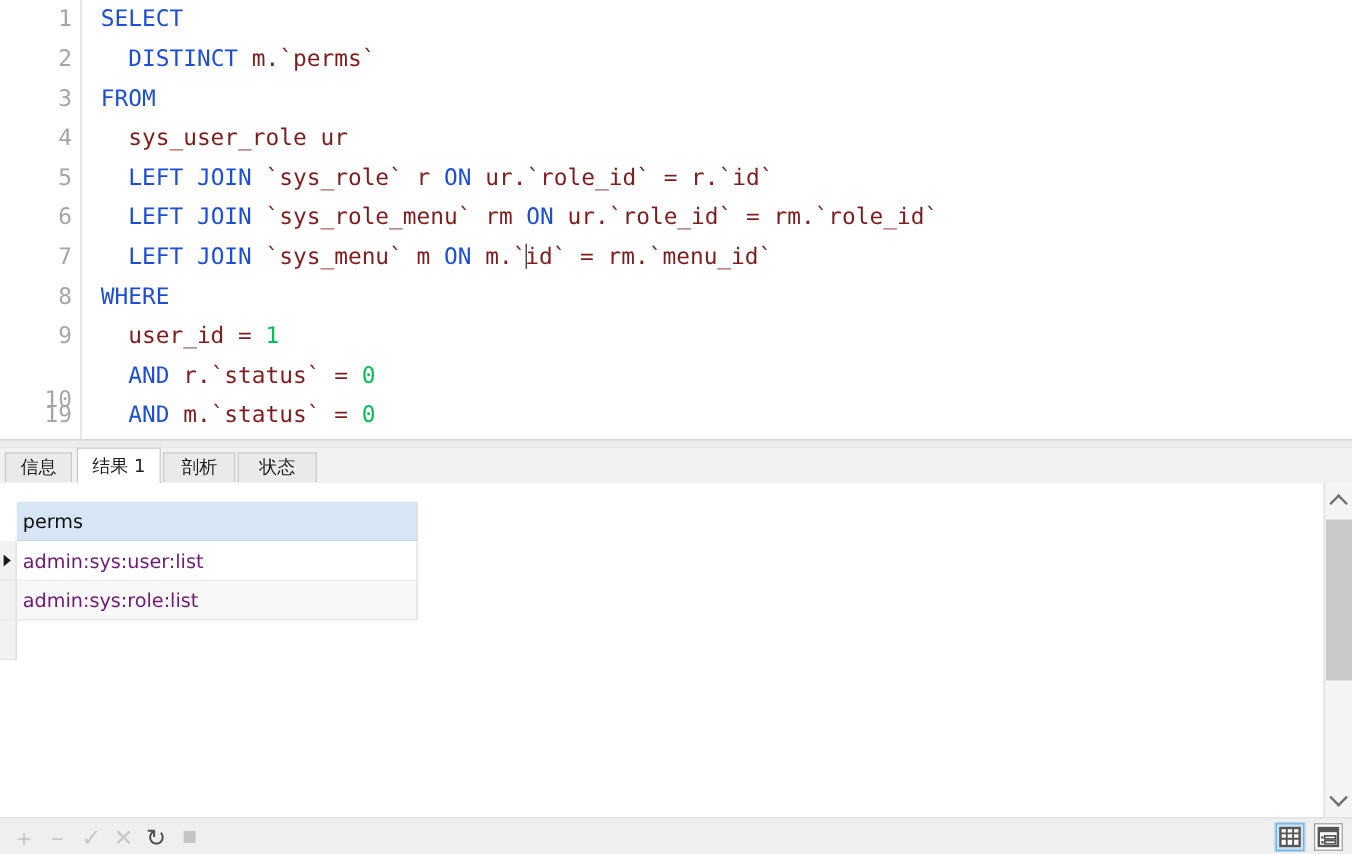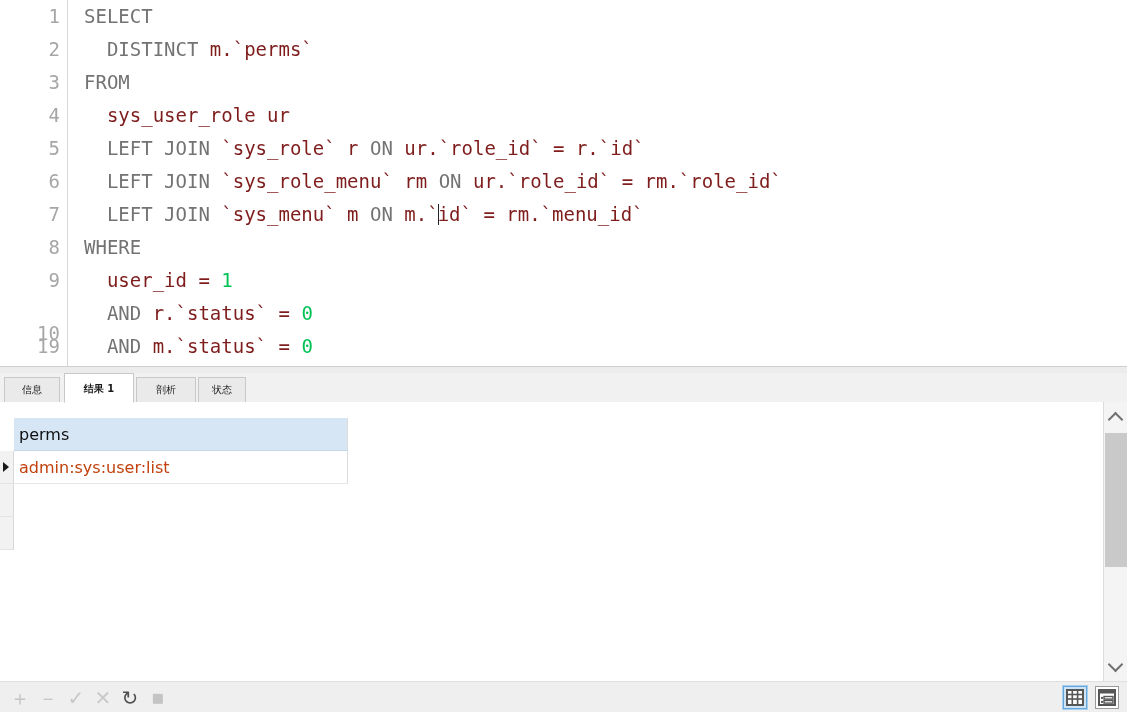--- a/index.html
+++ b/index.html
@@ -51,21 +51,21 @@
     font-family: "DejaVu Sans Mono", monospace;
     font-size: 19px;
     line-height: 33px;
     color: #3a3a3a;
     white-space: pre;
   }
   .codeline {
     height: 33px;
     white-space: pre;
   }
-  .kw   { color: #737373; }
+  .kw   { color: #1d4ed8; }
   .num  { color: #00c255; }
   .plain{ color: #7f1d1d; }
   .caret {
     display: inline-block;
     width: 0;
     border-left: 1.5px solid #222;
     height: 21px;
     vertical-align: -4px;
     margin: 0 -1px;
   }
@@ -87,21 +87,21 @@
     border-bottom: 1px solid #c8c8c8;
   }
   .tab {
     position: absolute;
     top: 4px;
     height: 25px;
     box-sizing: border-box;
     background: #eaeaea;
     border: 1px solid #c8c8c8;
     border-bottom: none;
-    font-size: 10px;
+    font-size: 15px;
     color: #1c1c1c;
     line-height: 23px;
     text-align: center;
     font-family: "DejaVu Sans", sans-serif;
     cursor: default;
   }
   .tab.active {
     top: 0px;
     height: 30px;
     background: #ffffff;
@@ -149,21 +149,21 @@
   }
   .cell {
     position: absolute;
     left: 14px;
     width: 334px;
     box-sizing: border-box;
     border-right: 1px solid #dcdcdc;
     border-bottom: 1px solid #e6e6e6;
     font-size: 16px;
     font-family: "DejaVu Sans", sans-serif;
-    color: #c2410c;
+    color: #701a75;
     line-height: 33px;
     padding-left: 5px;
     white-space: nowrap;
     overflow: hidden;
   }
   .cell.header {
     background: #d6e6f5;
     border-bottom: 1px solid #c2d6ea;
     color: #101010;
   }
@@ -245,34 +245,35 @@
       <div class="lineno" style="top: 297px; margin-top: 20px;">10</div>
       <div class="lineno" style="top: 330px;">19</div>
     </div>
   <div id="code"><div class="codeline"><span class="kw">SELECT</span></div><div class="codeline"><span class="plain">  </span><span class="kw">DISTINCT</span><span class="plain"> m.`perms`</span></div><div class="codeline"><span class="kw">FROM</span></div><div class="codeline"><span class="plain">  sys_user_role ur</span></div><div class="codeline"><span class="plain">  </span><span class="kw">LEFT JOIN</span><span class="plain"> `sys_role` r </span><span class="kw">ON</span><span class="plain"> ur.`role_id` = r.`id`</span></div><div class="codeline"><span class="plain">  </span><span class="kw">LEFT JOIN</span><span class="plain"> `sys_role_menu` rm </span><span class="kw">ON</span><span class="plain"> ur.`role_id` = rm.`role_id`</span></div><div class="codeline"><span class="plain">  </span><span class="kw">LEFT JOIN</span><span class="plain"> `sys_menu` m </span><span class="kw">ON</span><span class="plain"> m.`</span><span class="caret"></span><span class="plain">id` = rm.`menu_id`</span></div><div class="codeline"><span class="kw">WHERE</span></div><div class="codeline"><span class="plain">  user_id = </span><span class="num">1</span></div><div class="codeline"><span class="plain">  </span><span class="kw">AND</span><span class="plain"> r.`status` = </span><span class="num">0</span></div><div class="codeline"><span class="plain">  </span><span class="kw">AND</span><span class="plain"> m.`status` = </span><span class="num">0</span></div></div>
 </div>
 
 <div id="separator"></div>
 
 <div id="tabbar">
     <div class="tab" style="left: 4px; width: 56px;">信息</div>
-    <div class="tab active" style="left: 64px; width: 70px; font-weight: bold;">结果 1</div>
+    <div class="tab active" style="left: 64px; width: 70px;">结果 1</div>
     <div class="tab" style="left: 136px; width: 60px;">剖析</div>
-    <div class="tab" style="left: 198px; width: 48px;">状态</div>
+    <div class="tab" style="left: 198px; width: 66px;">状态</div>
   </div>
 
 <div id="resultpanel">
   <div id="gridwrap">
       <div class="rowmark hdr" style="top: 0px; height: 33px;"></div>
       <div class="cell header" style="top: 0px; height: 33px;">perms</div>
       <div class="rowmark" style="top: 33px; height: 33px;">
         <div class="marker"></div>
       </div>
       <div class="cell odd" style="top: 33px; height: 33px;">admin:sys:user:list</div>
       <div class="rowmark" style="top: 66px; height: 33px;"></div>
+      <div class="cell even" style="top: 66px; height: 33px;">admin:sys:role:list</div>
       <div class="rowmark" style="top: 99px; height: 33px;"></div>
     </div>
 </div>
 
 <div id="vscroll">
   <div class="sbtn up">
     <div class="chev"></div>
   </div>
   <div id="sthumb"></div>
   <div class="sbtn down">

